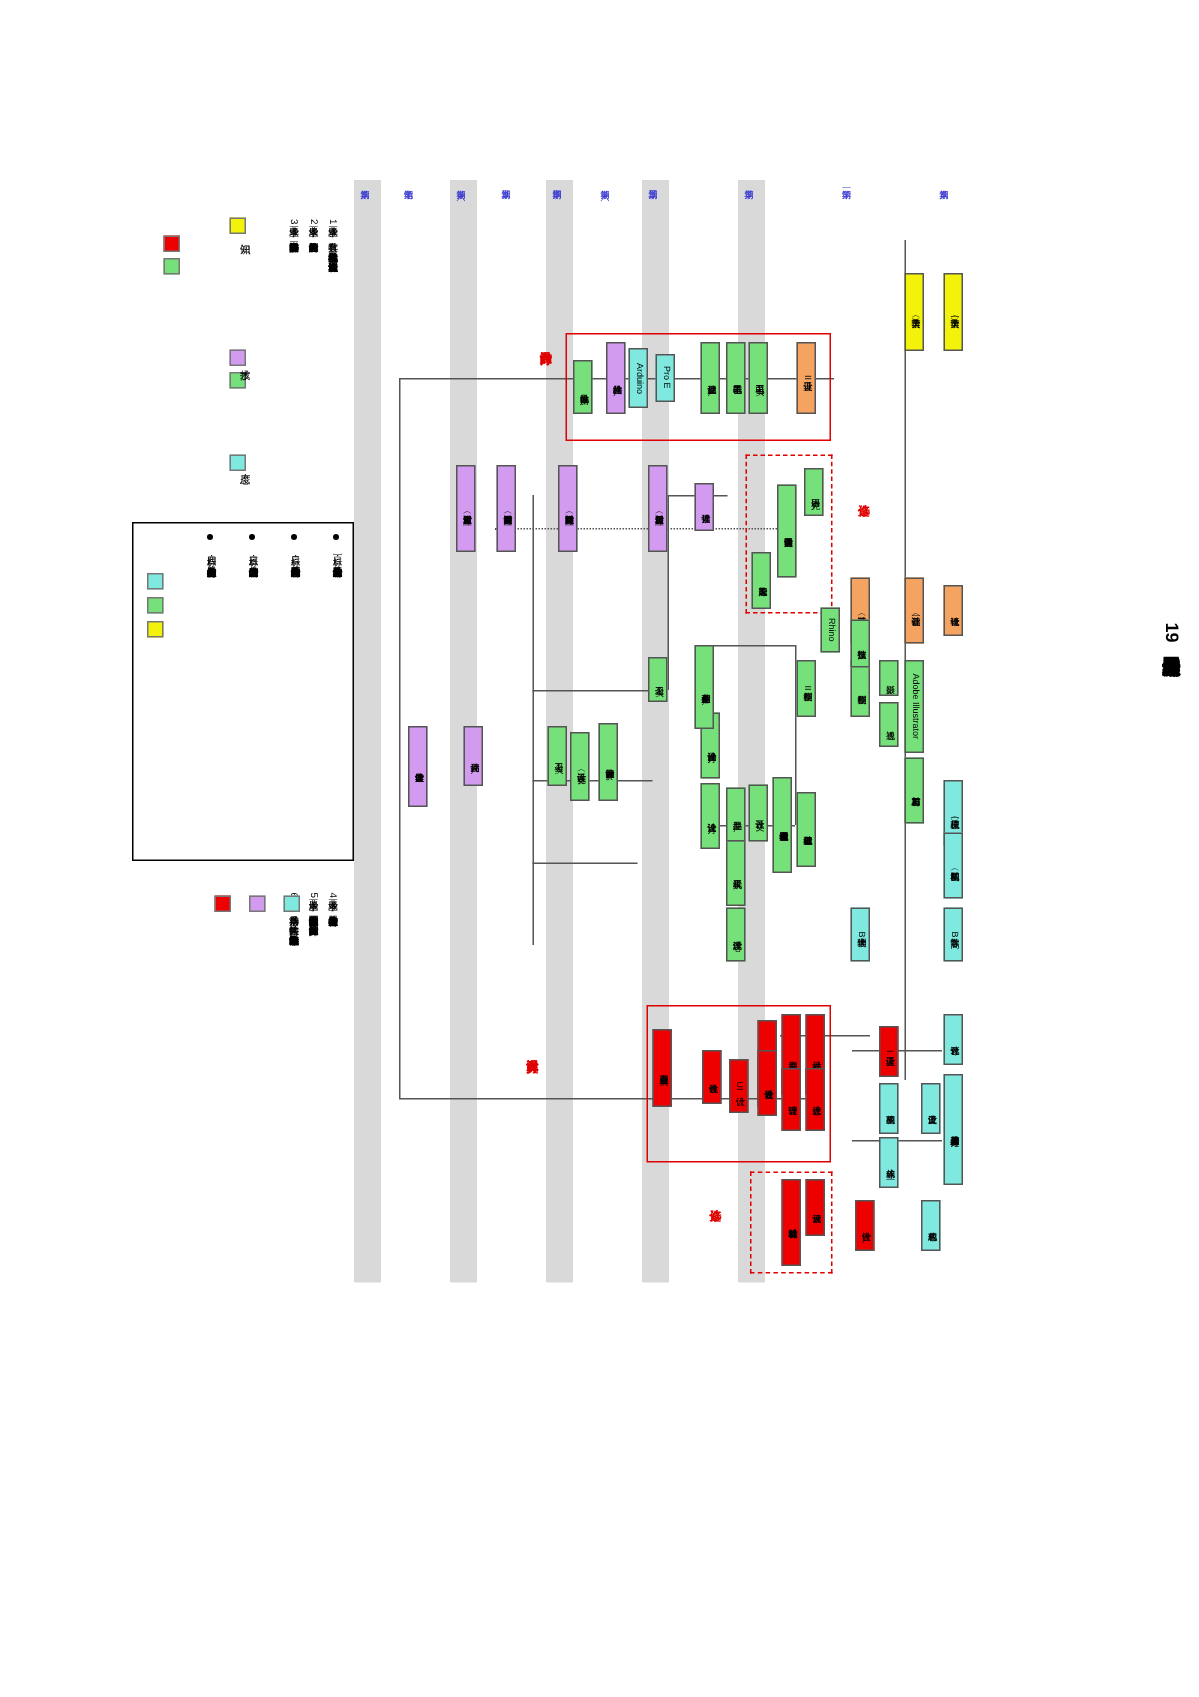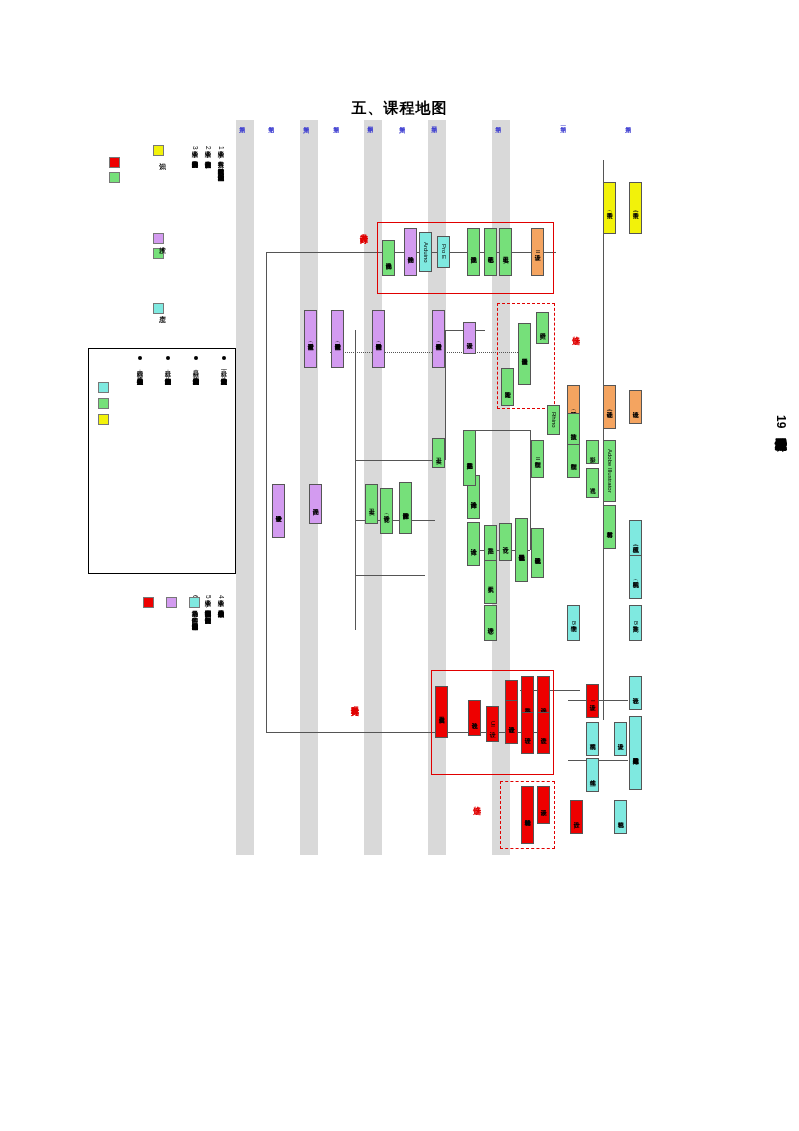--- a/index.html
+++ b/index.html
@@ -81,21 +81,20 @@
   }
   .leg-sw{position:absolute;width:9px;height:9px;border:1px solid #777;}
   .req-item{position:absolute;font-size:6.5px;color:#000;}
   .kts{position:absolute;font-size:7px;color:#000;}
 </style>
 </head>
 <body>
 
 <div class="page">
 
-  <div id="title">五、课程地图</div>
 
   <div id="chart-title" class="vrot">19级工业设计专业培养计划关系图</div>
 
   <div class="band" style="left:236px;width:18px;height:735px;"></div>
   <div class="band" style="left:300px;width:18px;height:735px;"></div>
   <div class="band" style="left:364px;width:18px;height:735px;"></div>
   <div class="band" style="left:428px;width:18px;height:735px;"></div>
   <div class="band" style="left:492px;width:18px;height:735px;"></div>
   <div class="band" style="left:556px;width:0px;height:735px;"></div>
 

